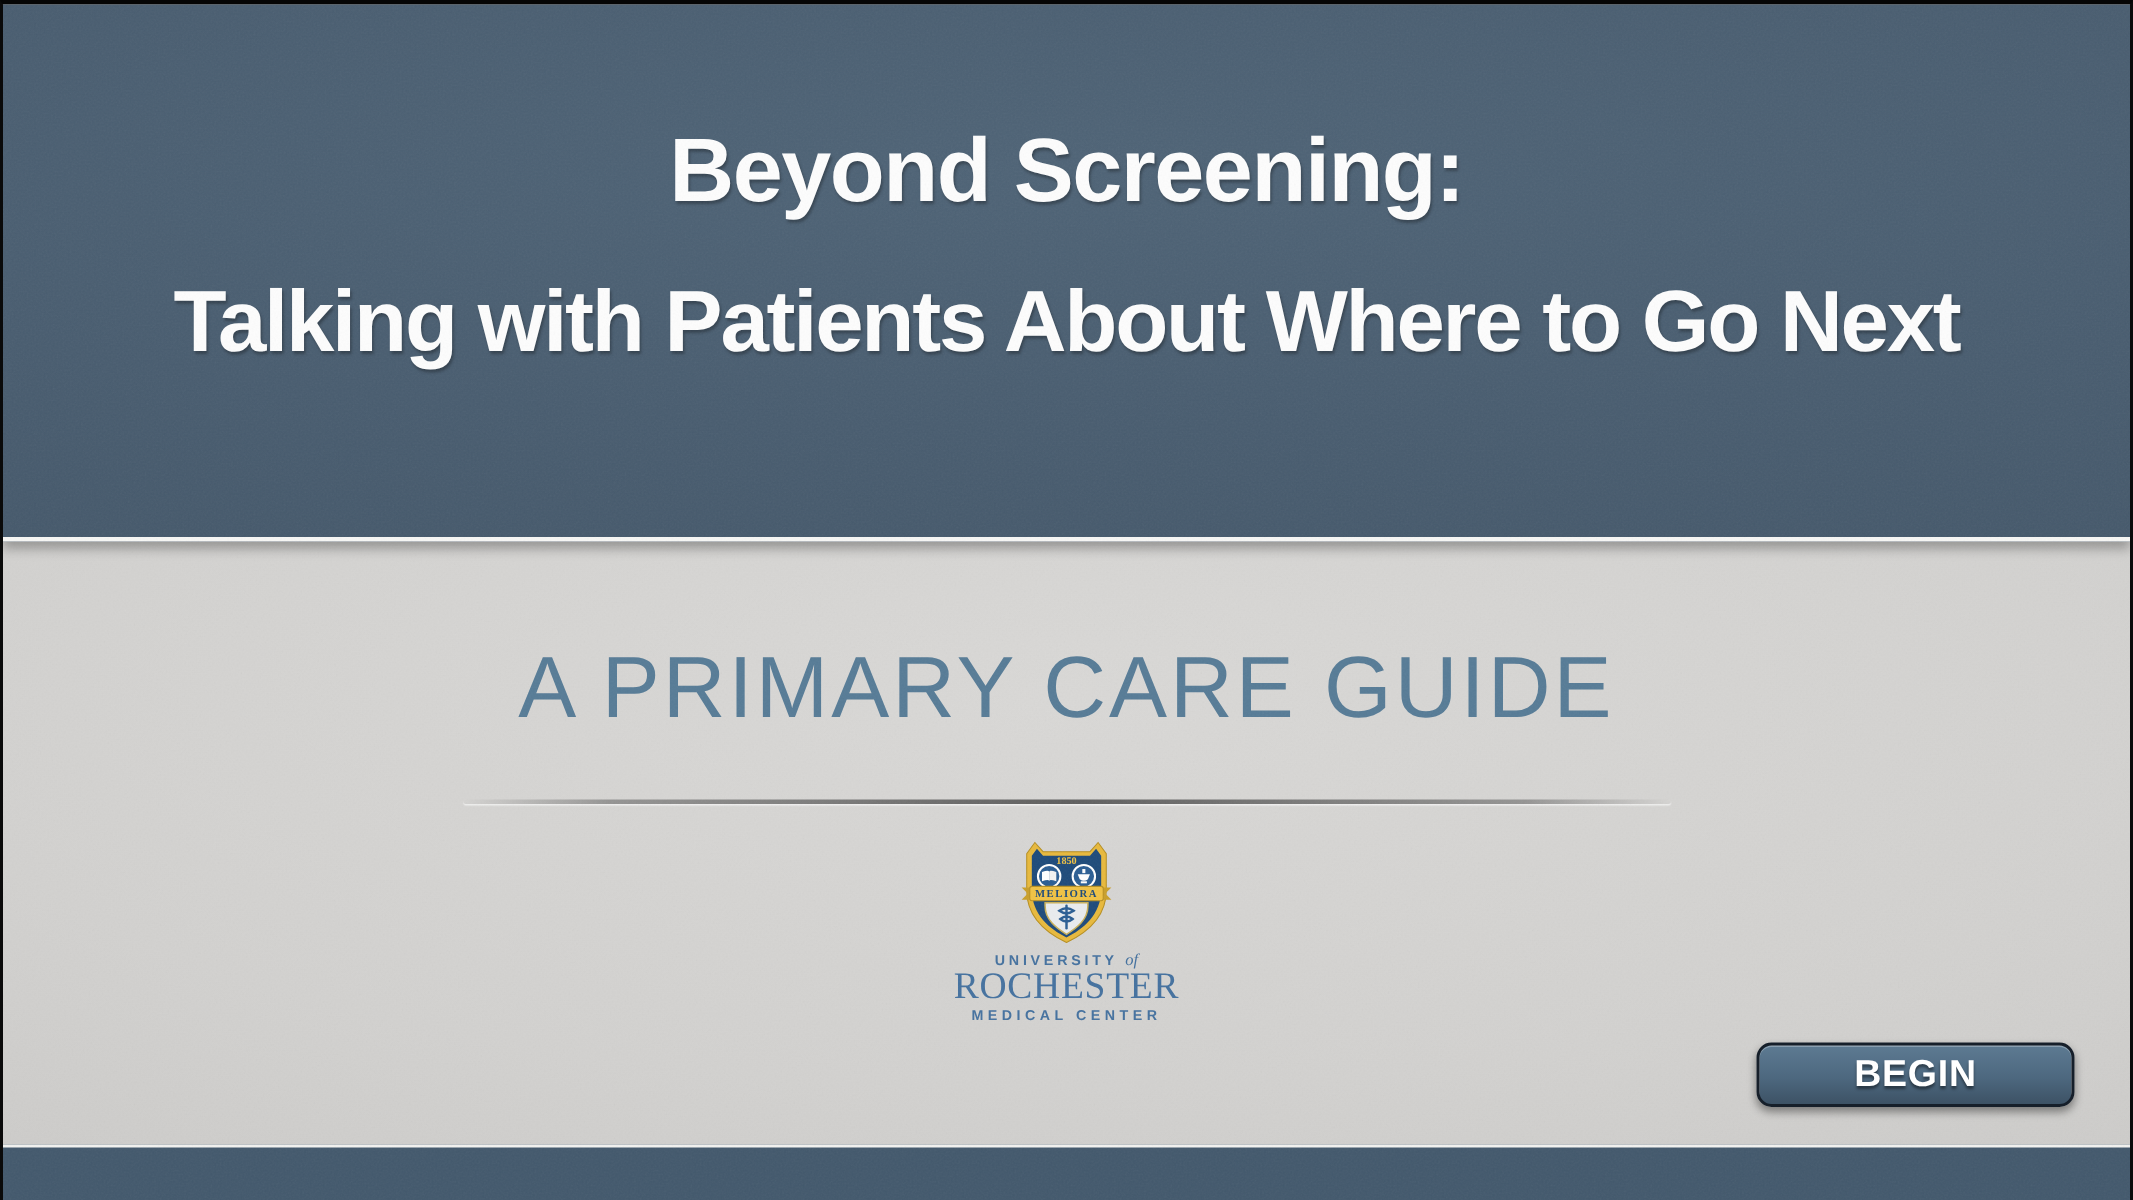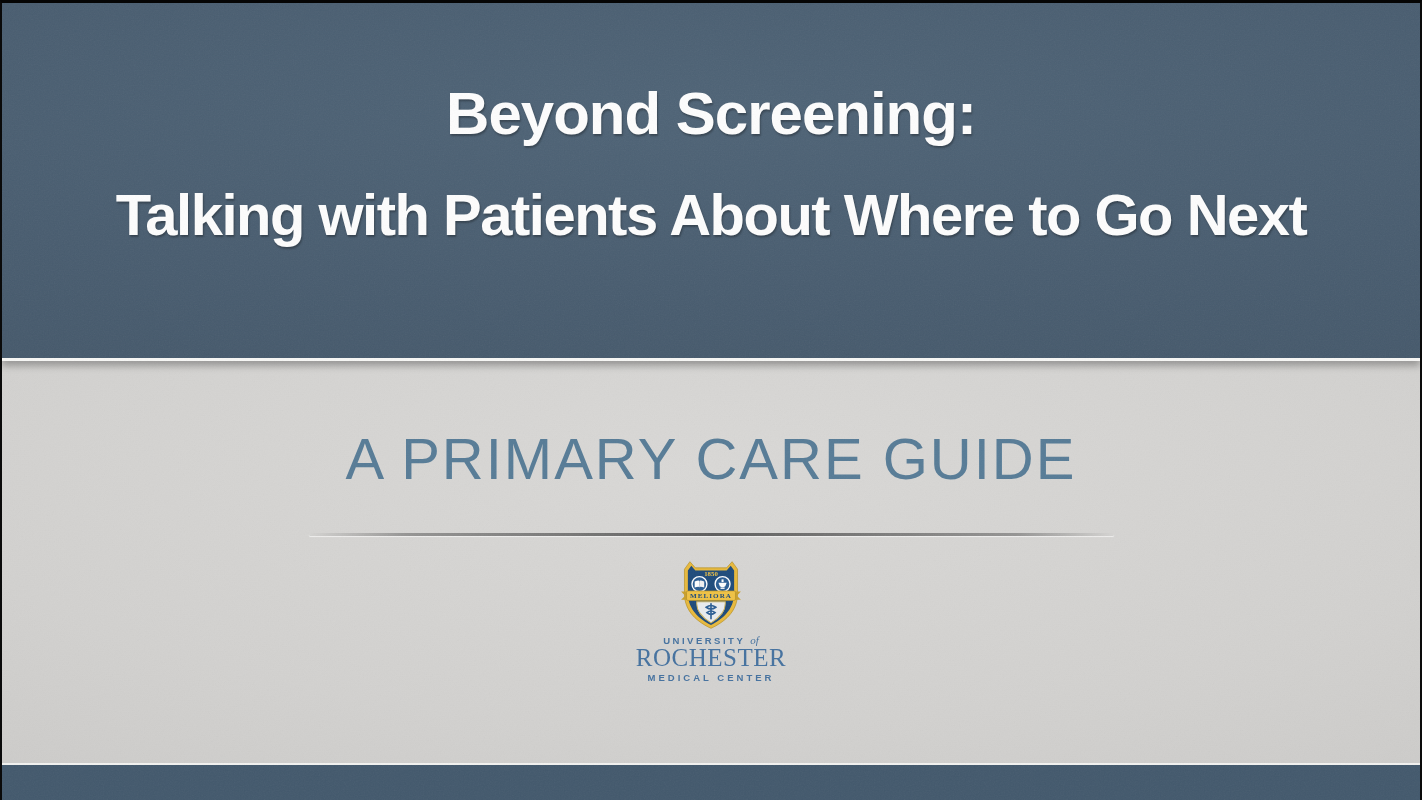--- a/index.html
+++ b/index.html
@@ -218,20 +218,21 @@
         <span>UNIVERSITY</span>
         <span class="of-word">of</span>
       </div>
       <div class="logo-word-line2">ROCHESTER</div>
       <div class="logo-word-line3">MEDICAL CENTER</div>
     </div>
   </div>
 
   <div class="footer-band"></div>
 
+  <button class="begin-button">BEGIN</button>
 
   <svg class="texture-overlay" xmlns="http://www.w3.org/2000/svg">
     <filter id="grain">
       <feTurbulence type="fractalNoise" baseFrequency="0.8" numOctaves="2" stitchTiles="stitch"></feTurbulence>
       <feColorMatrix type="saturate" values="0"></feColorMatrix>
       <feComponentTransfer>
           <feFuncA type="linear" slope="0.07" intercept="0"></feFuncA>
         </feComponentTransfer>
     </filter>
     <rect width="100%" height="100%" filter="url(#grain)"></rect>

